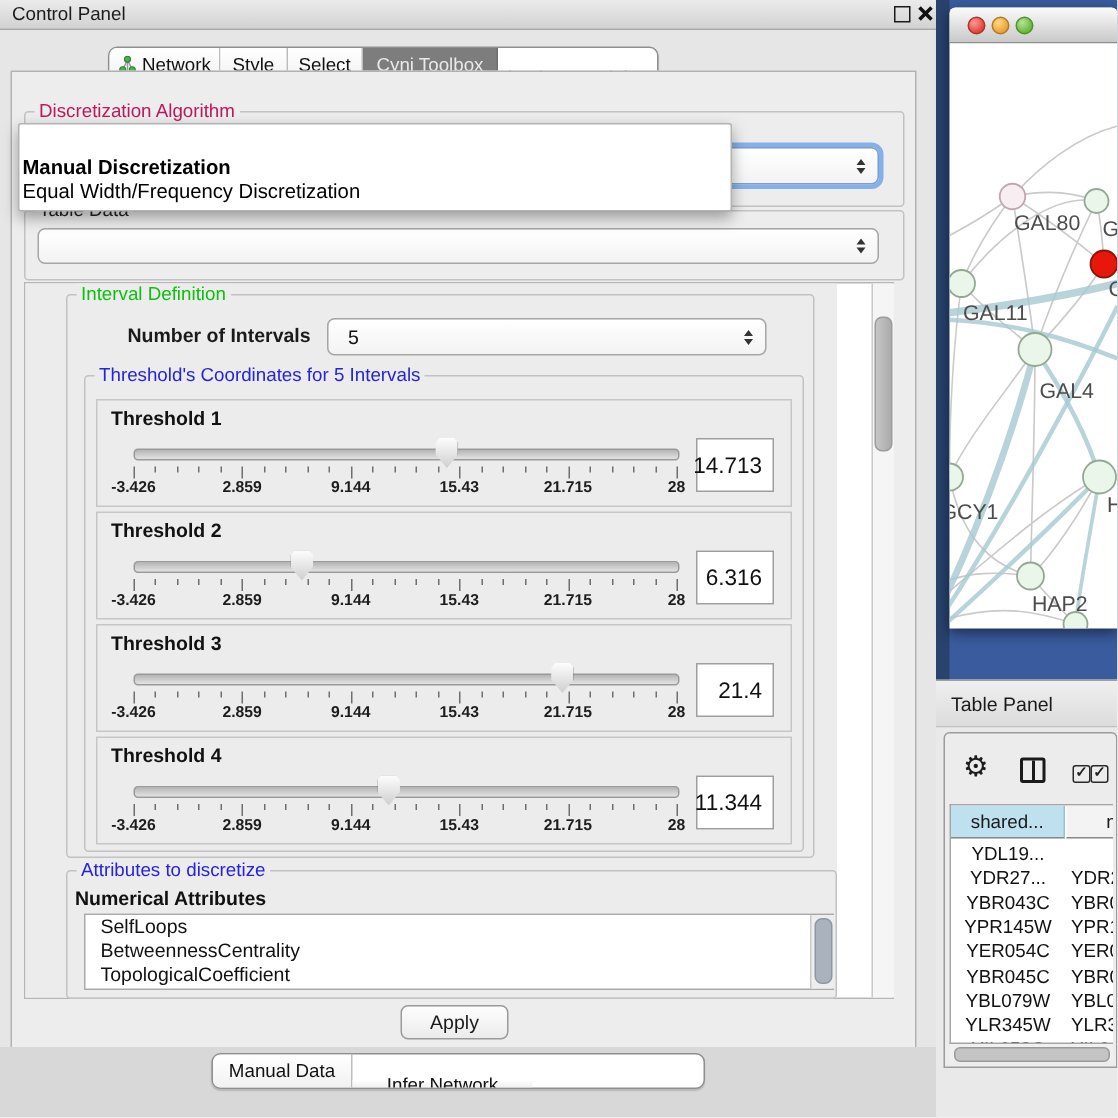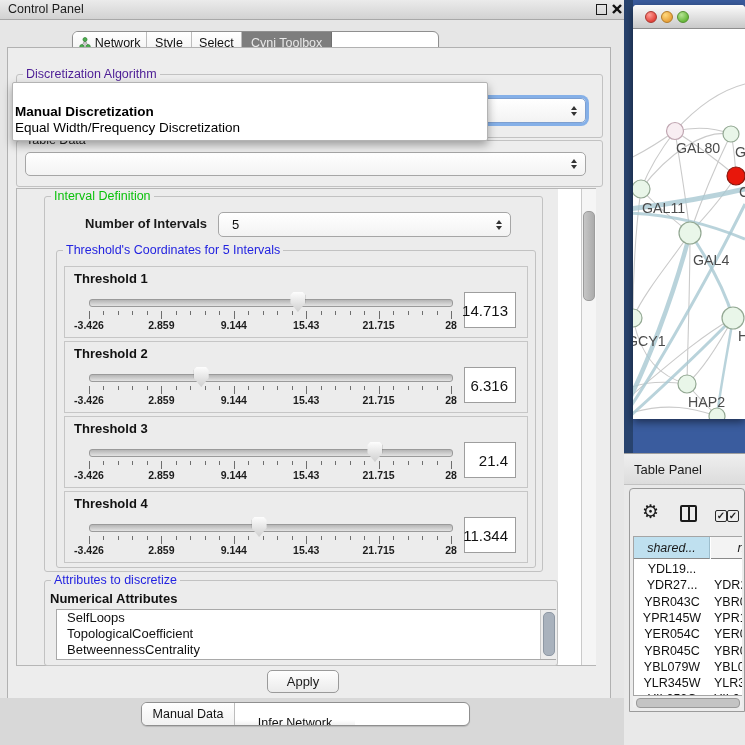--- a/index.html
+++ b/index.html
@@ -93,21 +93,21 @@
   #lowerbg{left:624px;top:485px;width:121px;height:260px;background:#e9e9e9;}
 
   #tablewin{left:629px;top:488px;width:116px;height:224px;background:#ececec;border:1px solid #9b9b9b;
      border-radius:4px 4px 0 0;box-sizing:border-box;}
   .gear{position:absolute;left:12px;top:13px;font-family:"DejaVu Sans",sans-serif;font-size:19px;line-height:19px;color:#1c1c1c;}
   .colicon{position:absolute;left:50px;top:16px;width:13px;height:13px;border:2px solid #1a1a1a;border-radius:2px;}
   .colicon::after{content:"";position:absolute;left:5.5px;top:0;width:2px;height:13px;background:#1a1a1a;}
   .cbx{position:absolute;top:21px;width:10px;height:10px;border:1.5px solid #2a2a2a;border-radius:2px;
      font-size:10px;line-height:10px;text-align:center;font-weight:bold;color:#222;}
   #tablegrid{position:absolute;left:3px;top:47px;width:109px;height:160px;background:#fff;border:1px solid #a5a5a5;border-right:none;overflow:hidden;box-sizing:border-box;}
-  .hcell{position:absolute;top:0;height:22px;font-size:12.5px;display:flex;align-items:center;justify-content:center;box-sizing:border-box;font-style:italic;}
+  .hcell{position:absolute;top:0;height:22px;font-size:12.5px;display:flex;align-items:center;justify-content:center;box-sizing:border-box;}
   .trow-cell{position:absolute;font-size:12.5px;height:16px;line-height:16px;white-space:nowrap;color:#111;}
   #hsb{position:absolute;left:3px;top:207px;width:109px;height:11px;background:#f0f0f0;}
   #hsb .th{position:absolute;left:3px;top:1.5px;width:102px;height:8px;background:#c4c4c4;border:1px solid #9a9a9a;border-radius:4px;}
 </style>
 </head>
 <body>
 
 <div id="screen">
 
   <div id="cp" class="abs">
@@ -143,21 +143,21 @@
           <span>Cyni Toolbox</span>
         </div>
         <div class="tab" style="width: 107px;">
           <span>jActiveMNodules</span>
         </div>
       </div>
 
     <div id="content" class="abs"></div>
 
     <div class="group" style="left:16px;top:74px;width:585px;height:62px;">
-      <span class="gtitle" style="color:#4c1d95;">Discretization Algorithm</span>
+      <span class="gtitle" style="color:#be185d;">Discretization Algorithm</span>
     </div>
     <div class="combo focusring" style="left:24px;top:98px;width:562px;height:25px;z-index:5;">
       <span class="arrows">
           <span class="up"></span>
           <span class="dn"></span>
         </span>
     </div>
 
     <div id="popup" class="abs">
       <div class="opt1">Manual Discretization</div>
@@ -349,22 +349,22 @@
           <div class="valbox">11.344</div>
         </div>
       </div>
 
     <div class="group" style="left:44px;top:580px;width:512px;height:84px;">
       <span class="gtitle on-gray blue">Attributes to discretize</span>
     </div>
     <span id="attrheading">Numerical Attributes</span>
     <div id="attrlist">
         <div class="attr-item">SelfLoops</div>
+        <div class="attr-item">BetweennessCentrality</div>
         <div class="attr-item">TopologicalCoefficient</div>
-        <div class="attr-item">BetweennessCentrality</div>
       </div>
     <div class="vsb-track abs" style="left:540px;top:610px;width:15px;height:49px;background:#ededed;">
       <div class="vsb-thumb" style="left:2px;top:2px;width:10px;height:42px;background:#a9b2bd;border-color:#8e98a4;"></div>
     </div>
 
     <div id="apply" class="abs">
       <span>Apply</span>
     </div>
 
     <div id="bottomband" class="abs"></div>

